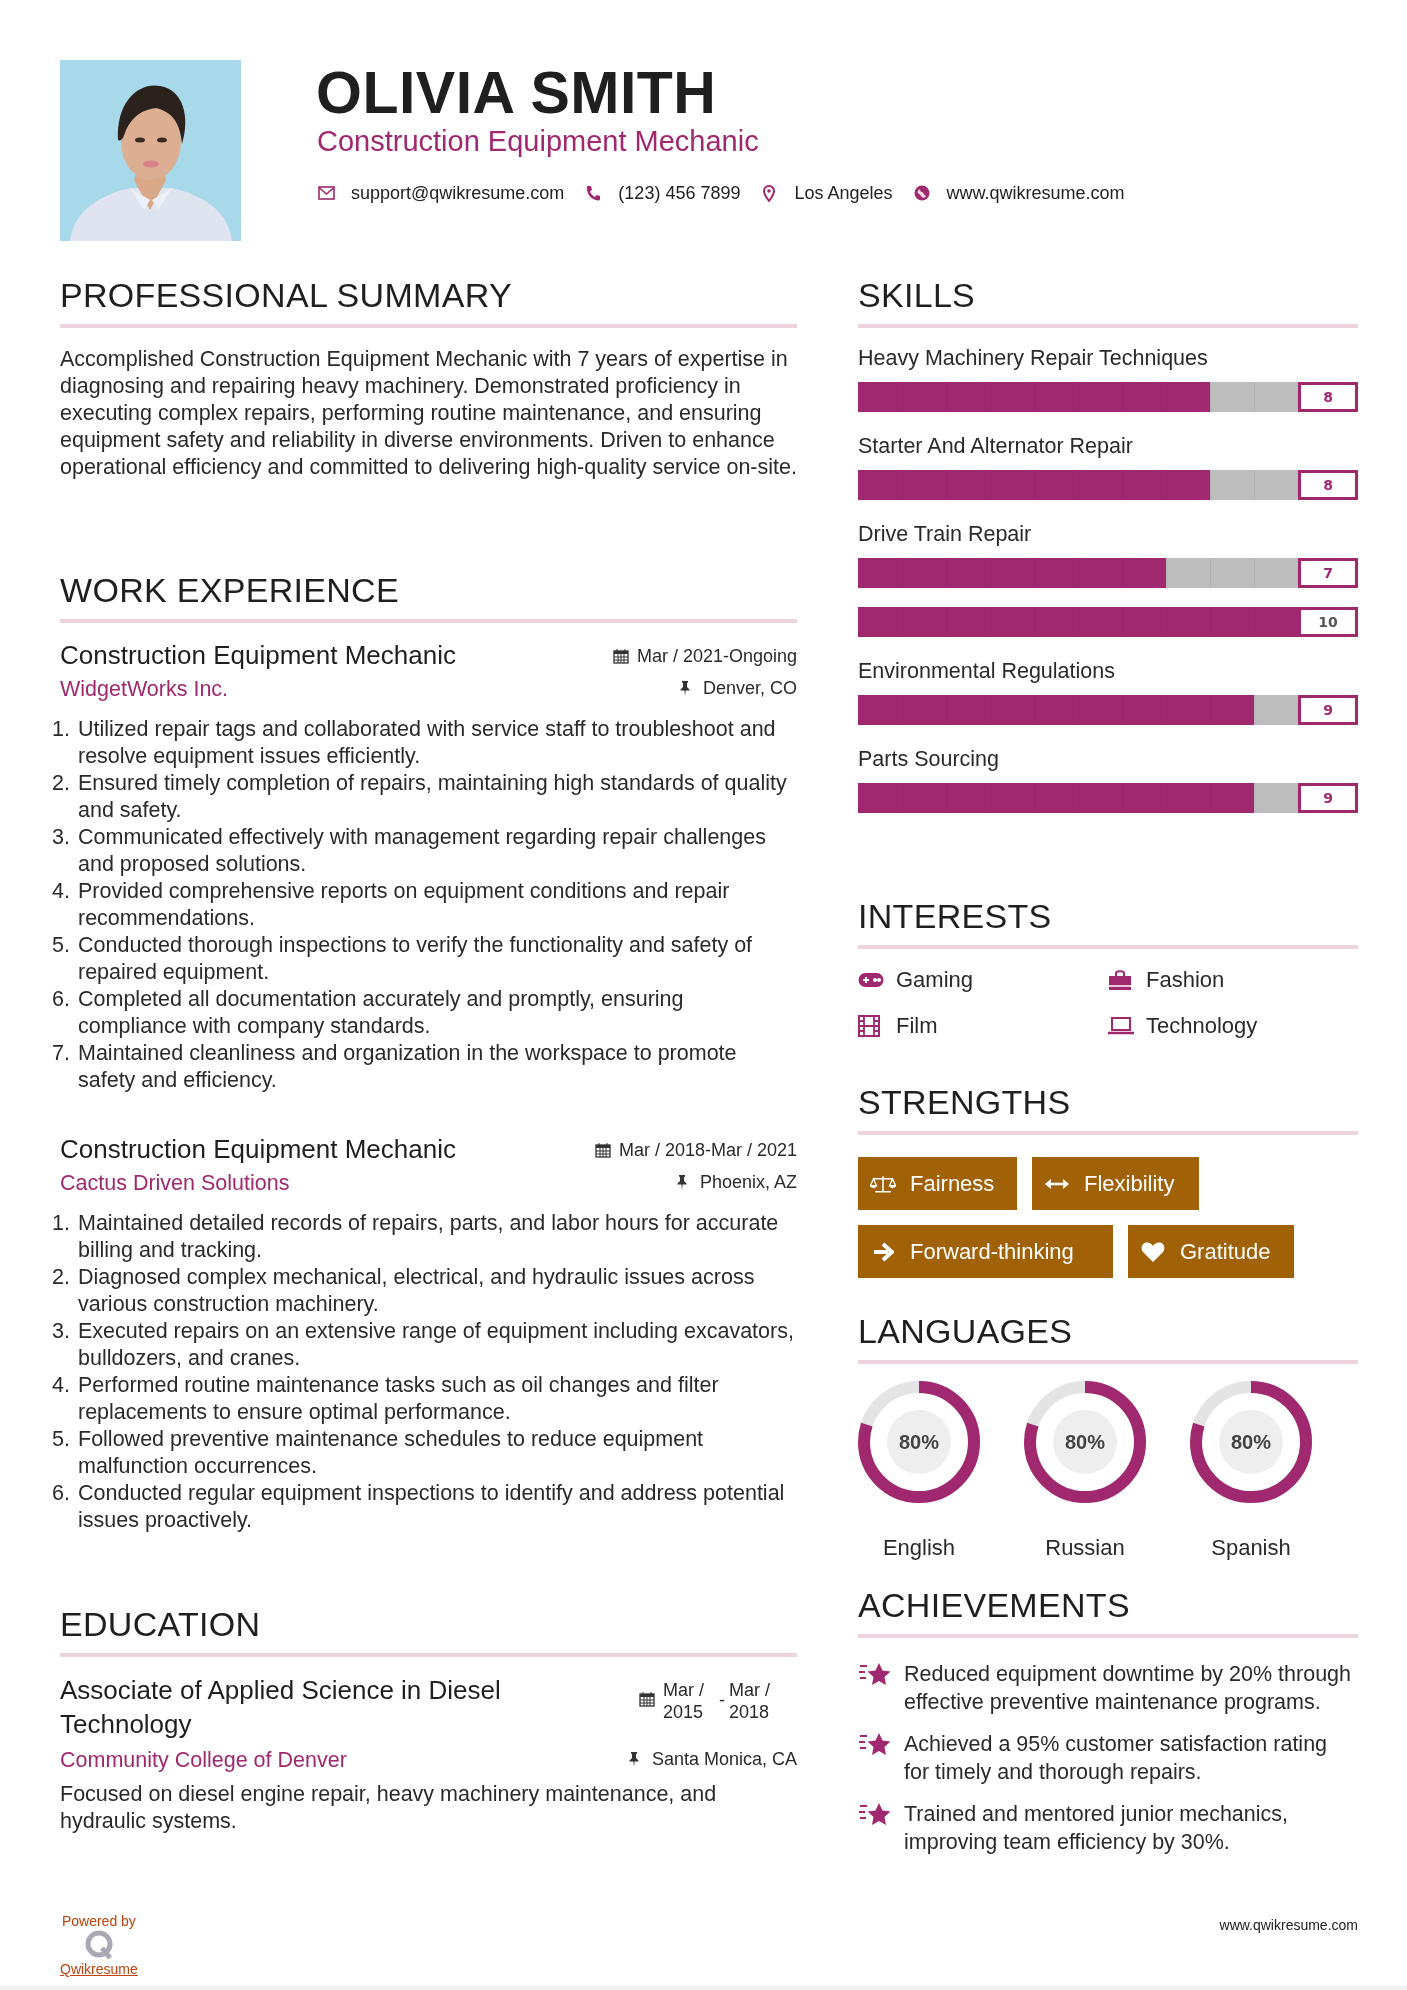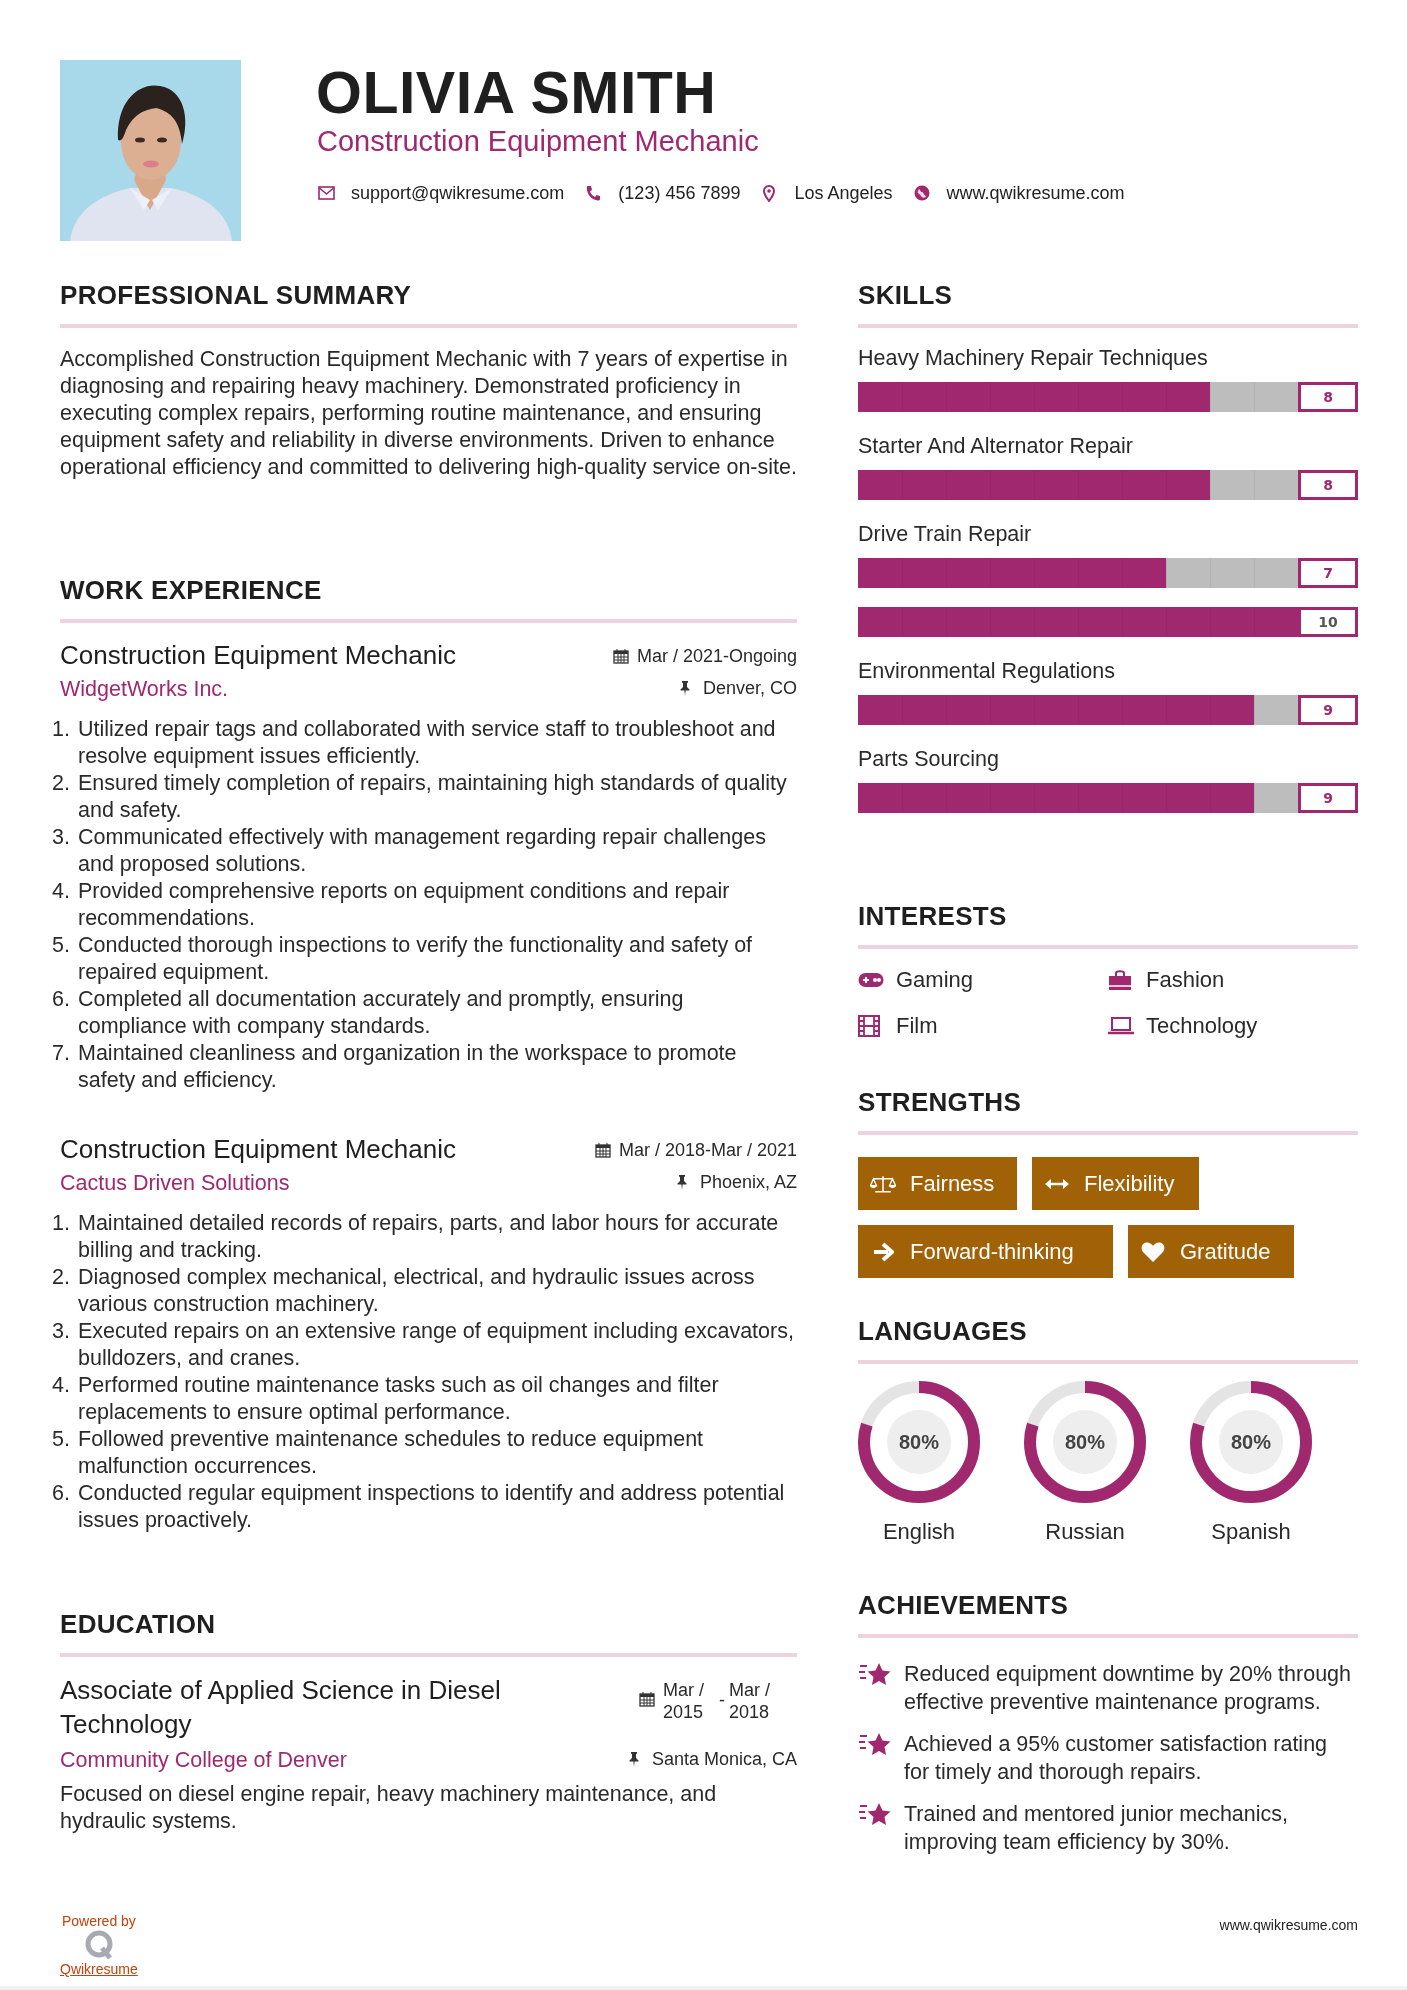--- a/index.html
+++ b/index.html
@@ -11,21 +11,21 @@
   
   .photo { left: 60px; top: 60px; width: 181px; height: 181px; background: #a7d9ea; overflow: hidden; }
   .photo svg { display: block; }
   .name { left: 316px; top: 58px; font-size: 59px; font-weight: 700; letter-spacing: 0.5px; color: #1f1f1f; line-height: 70px; }
   .jobtitle { left: 317px; top: 123px; font-size: 29px; color: #a0286f; line-height: 36px; }
   .contacts { left: 317px; top: 180px; display: flex; align-items: center; font-size: 18px; color: #222; line-height: 26px; }
   .contacts .ci { display: flex; align-items: center; margin-right: 20px; }
   .contacts .ic { width: 18px; height: 18px; margin-right: 16px; color: #a0286f; display: inline-flex; align-items: center; justify-content: center; }
 
   
-  .sec-title { font-size: 26px; font-weight: 700; color: #1f1f1f; line-height: 34px; letter-spacing: 0.3px; }
+  .sec-title { font-size: 34px; font-weight: 400; color: #1f1f1f; line-height: 34px; letter-spacing: 0.3px; }
   .sec-rule { height: 4px; background: #ecd3dd; }
 
   .left { left: 60px; width: 737px; }
   .right { left: 858px; width: 500px; }
 
   .body-text { font-size: 21.5px; line-height: 27px; color: #2a2a2a; }
 
   
   .job-row { display: flex; justify-content: space-between; align-items: baseline; }
   .job-title { font-size: 26px; color: #1f1f1f; line-height: 34px; }
@@ -55,21 +55,21 @@
   .chips { display: flex; flex-wrap: wrap; gap: 15px 15px; width: 500px; }
   .chip { background: #a16207; color: #fff; height: 53px; display: flex; align-items: center; padding: 0 12px 0 12px; font-size: 22px; }
   .chip .ic { width: 26px; height: 22px; margin-right: 14px; display: inline-flex; align-items: center; justify-content: center; color: #fff; }
 
   
   .langs { display: flex; }
   .lang { width: 166px; display: flex; flex-direction: column; align-items: flex-start; }
   .donut { position: relative; width: 122px; height: 122px; }
   .donut svg { position: absolute; left: 0; top: 0; }
   .donut-label { position: absolute; left: 0; right: 0; top: 0; bottom: 0; display: flex; align-items: center; justify-content: center; font-size: 20px; font-weight: 700; color: #444; }
-  .lang-name { width: 122px; text-align: center; font-size: 22px; color: #2a2a2a; margin-top: 15px; line-height: 28px; }
+  .lang-name { width: 122px; text-align: center; font-size: 22px; color: #2a2a2a; margin-top: 31px; line-height: 28px; }
 
   
   .ach { display: flex; align-items: flex-start; margin-bottom: 14px; }
   .ach .ic { width: 34px; height: 30px; flex: none; margin-right: 12px; color: #a0286f; margin-top: 0px; }
   .ach .txt { font-size: 21.5px; line-height: 28px; color: #2a2a2a; }
 
   .footer-left { left: 60px; top: 1913px; display: flex; align-items: center; font-size: 14px; color: #c2410c; flex-direction: column; }
   .footer-left .logo { width: 32px; height: 32px; margin: 0 14px 0 16px; }
   .footer-left .link { text-decoration: underline; }
   .footer-right { right: 49px; top: 1917px; font-size: 14px; color: #222; }

